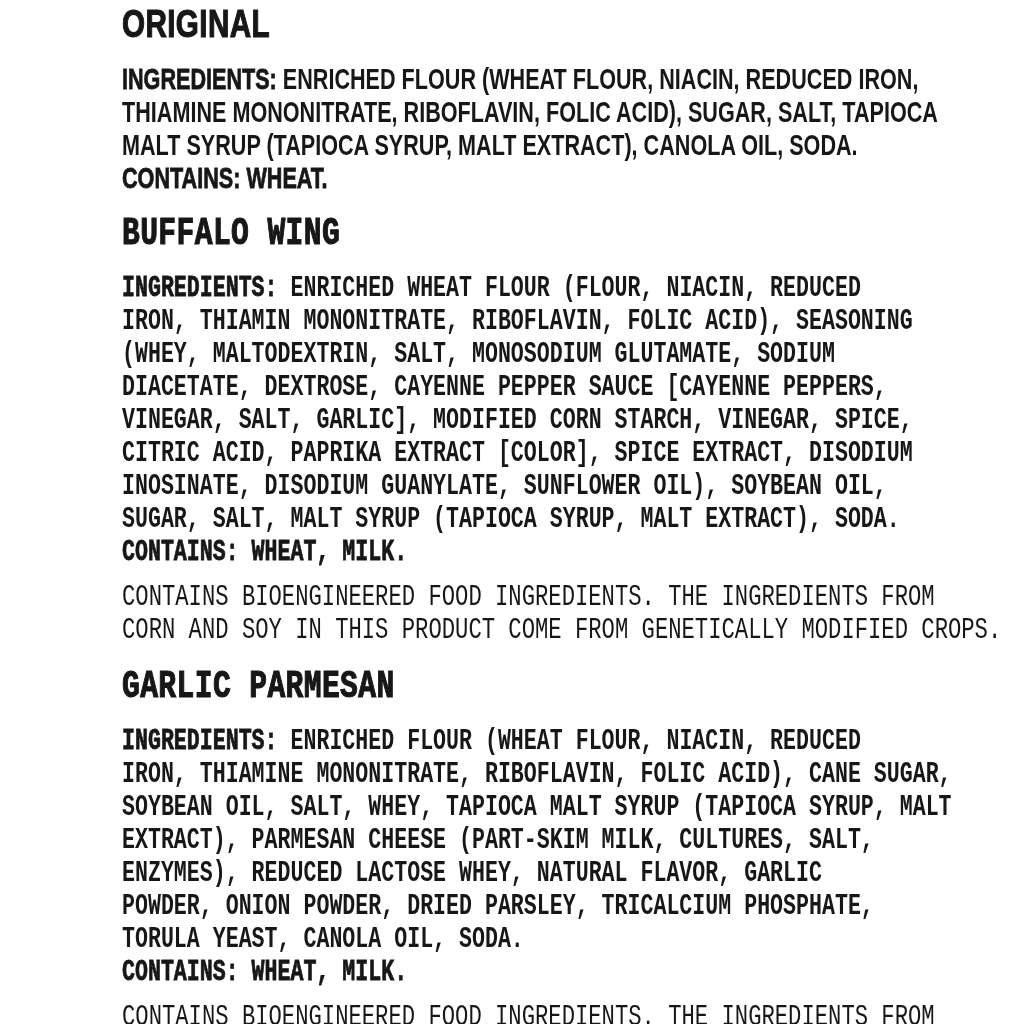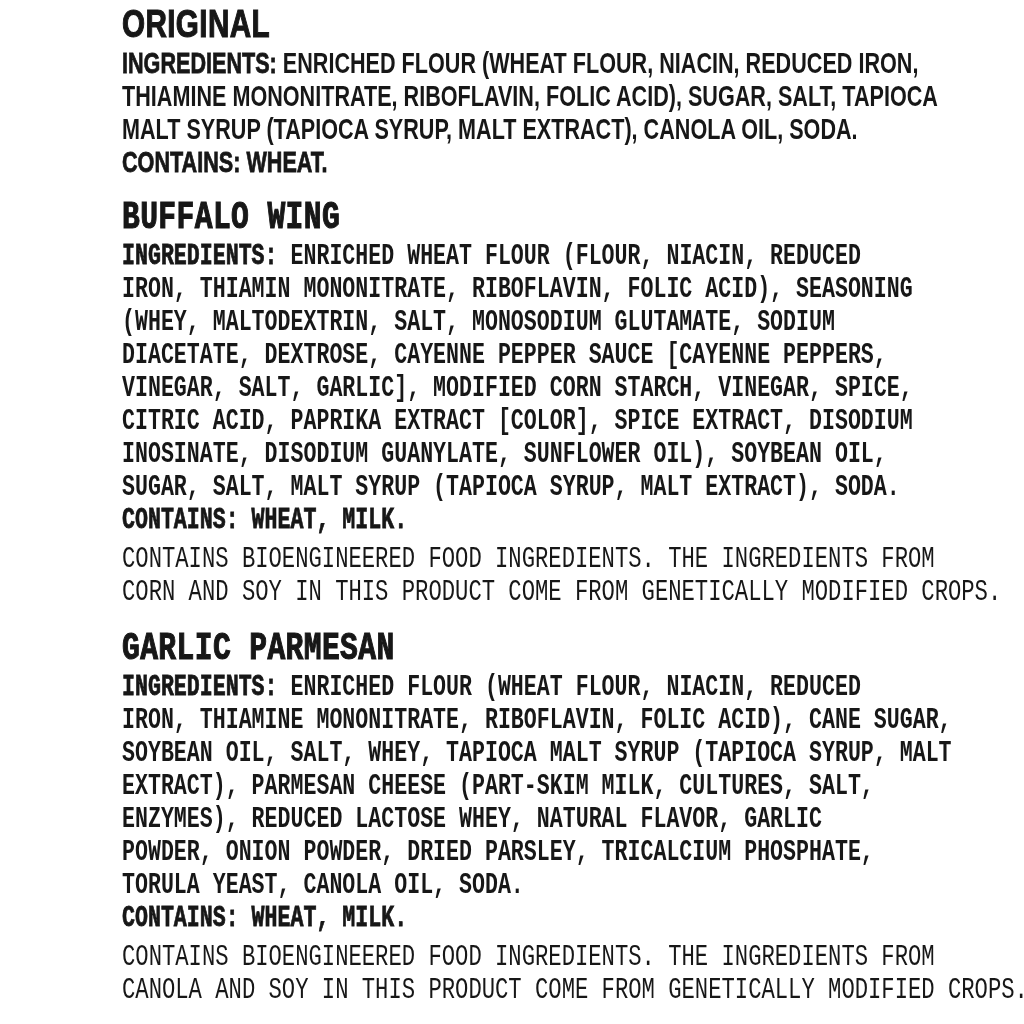--- a/index.html
+++ b/index.html
@@ -19,31 +19,31 @@
   .heading {
     font-size: 38px;
     line-height: 40px;
     font-weight: 700;
     letter-spacing: 0.5px;
     -webkit-text-stroke: 1.1px #171717;
     white-space: nowrap;
     transform: scaleX(0.78);
     transform-origin: 0 50%;
   }
-  .body { margin-top: 2px; }
+  .body { margin-top: 18px; }
   .line {
     font-size: 30px;
     line-height: 33px;
     font-weight: 700;
     white-space: nowrap;
     transform: scaleX(0.72);
     transform-origin: 0 50%;
   }
   .xb { -webkit-text-stroke: 0.8px #171717; }
-  .bio { margin-top: 6px; }
+  .bio { margin-top: 12px; }
   .bio .line {
     font-weight: 400;
     transform: scaleX(0.74);
   }
 </style>
 </head>
 <body>
 
 <div class="label">
 

